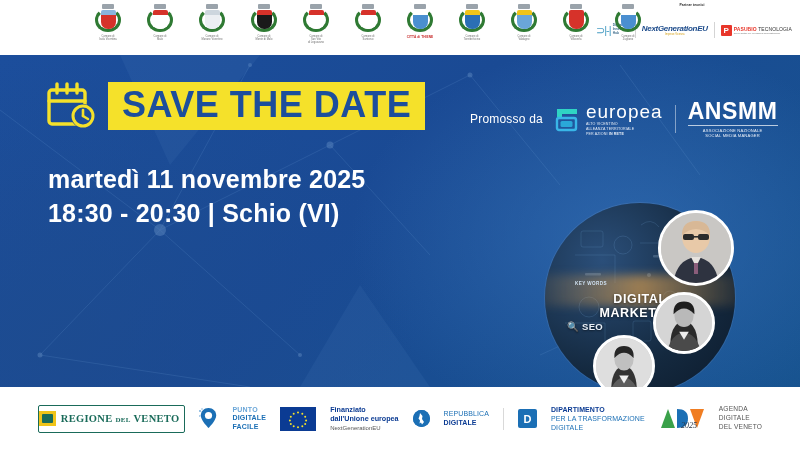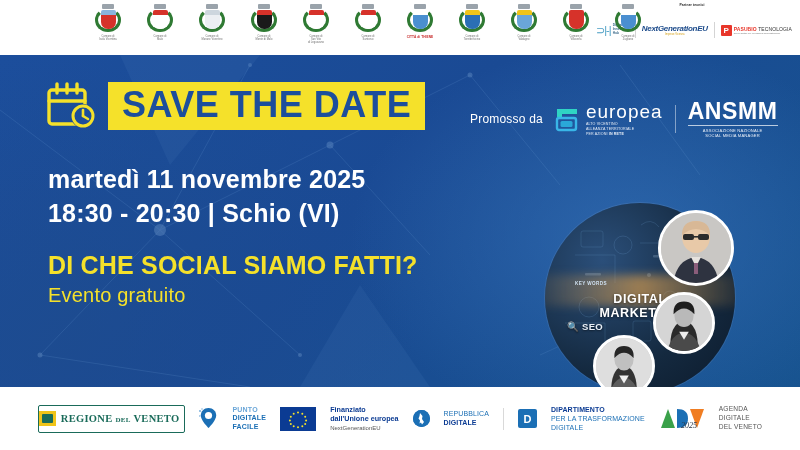--- a/index.html
+++ b/index.html
@@ -444,24 +444,20 @@
           <span>SOCIAL MEDIA MANAGER</span>
         </div>
       </div>
     </div>
 
     <div class="date-block">
       <div class="date-line">martedì 11 novembre 2025</div>
       <div class="date-line">18:30 - 20:30 | Schio (VI)</div>
     </div>
 
-    <div class="headline">
-      <div class="headline-main">DI CHE SOCIAL SIAMO FATTI?</div>
-      <div class="headline-sub">Evento gratuito</div>
-    </div>
 
     <div class="collage">
       <div class="big-circle">
         <svg class="bc-grid" viewBox="0 0 190 190" preserveAspectRatio="none">
           <g stroke="#7fb4e8" stroke-width="0.7" fill="none" opacity="0.55">
             <line x1="30" y1="52" x2="70" y2="52"></line>
             <line x1="70" y1="52" x2="70" y2="80"></line>
             <line x1="95" y1="40" x2="130" y2="40"></line>
             <line x1="130" y1="40" x2="130" y2="62"></line>
             <line x1="20" y1="120" x2="60" y2="120"></line>

